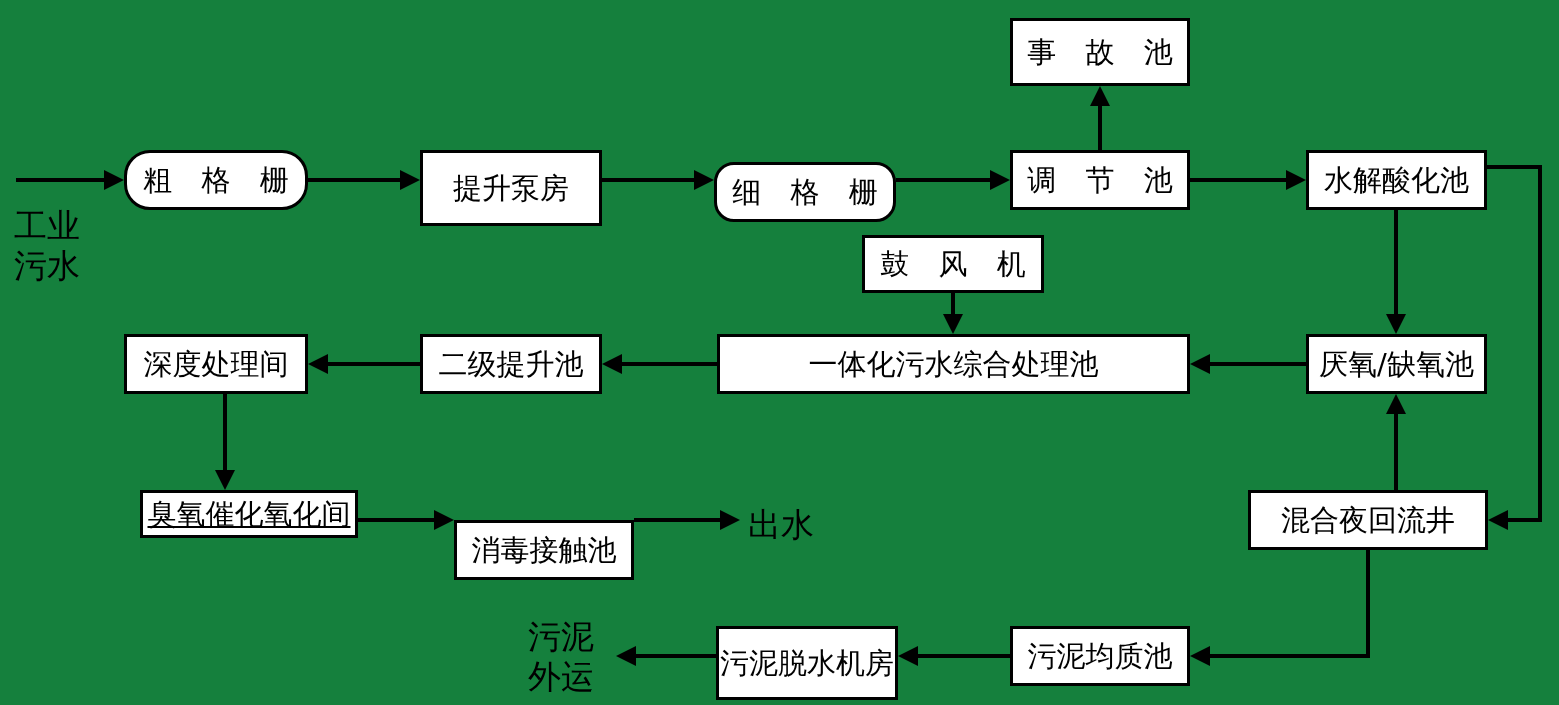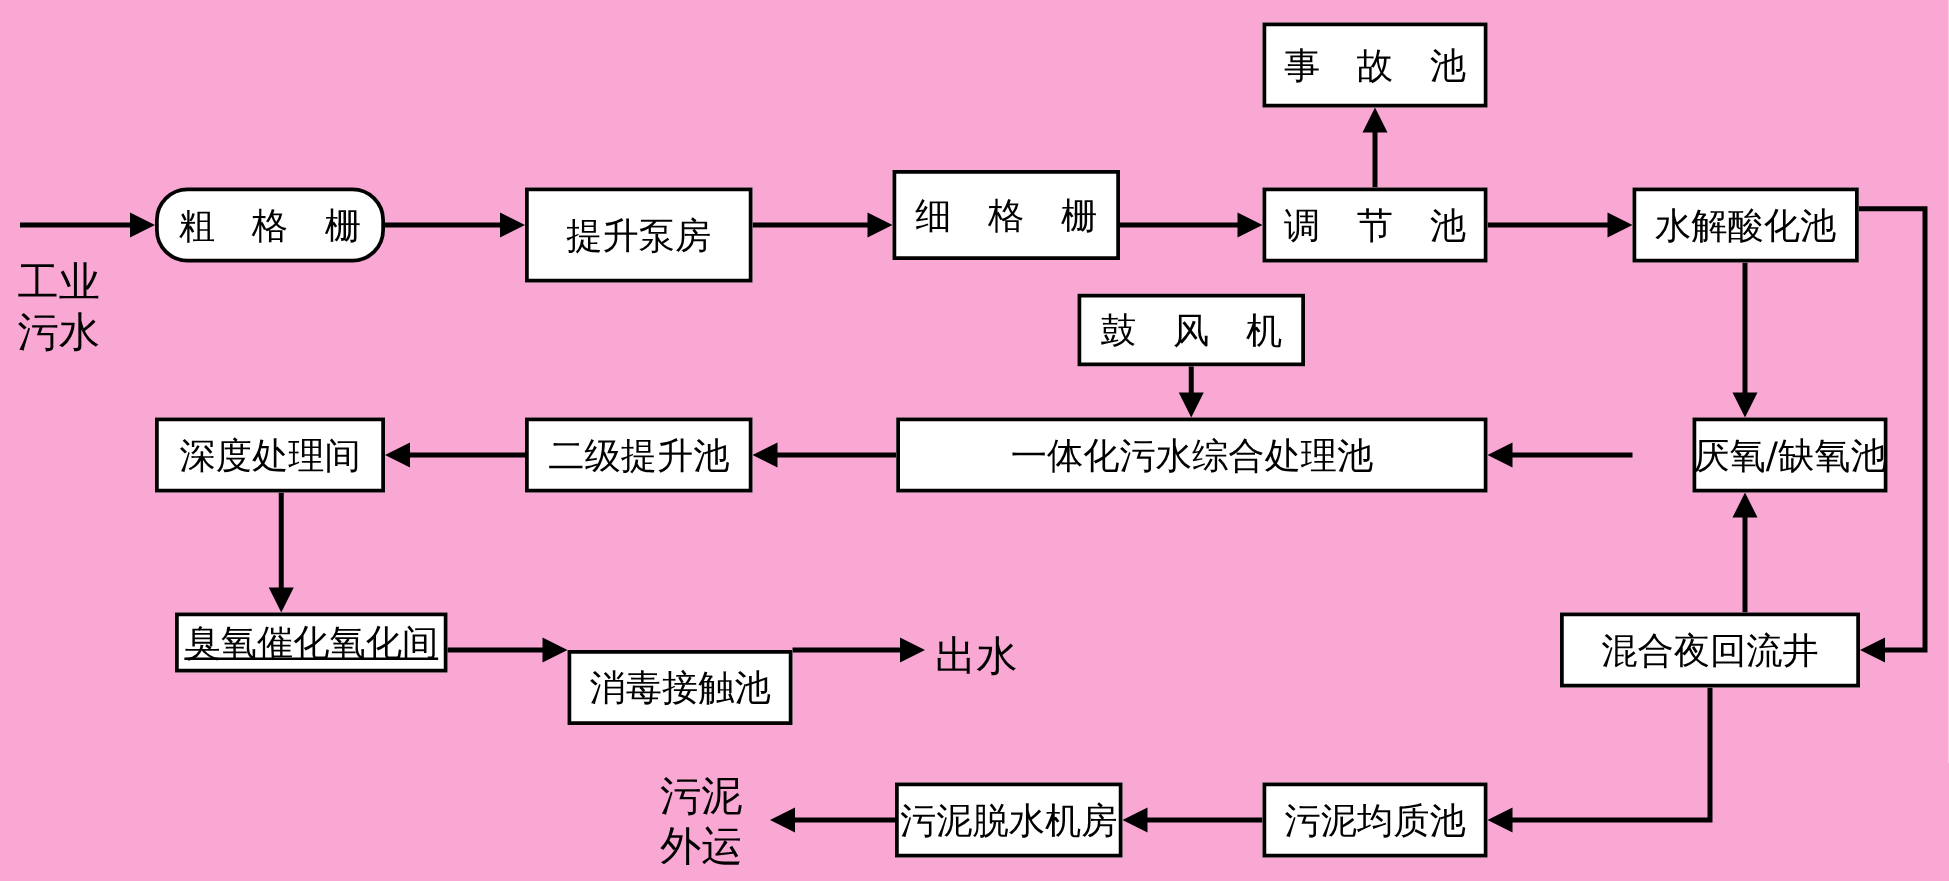--- a/index.html
+++ b/index.html
@@ -4,21 +4,21 @@
 <style>
   html, body {
     margin: 0;
     padding: 0;
     background: #ffffff;
   }
   #canvas {
     position: relative;
     width: 1559px;
     height: 705px;
-    background: #f9a8d4;
+    background: #15803d;
     font-family: "DejaVu Sans", "Liberation Sans", sans-serif;
     overflow: hidden;
   }
   .node {
     position: absolute;
     box-sizing: border-box;
     border: 3px solid #000000;
     background: #ffffff;
     color: #000000;
     display: flex;
@@ -158,21 +158,21 @@
   </div>
 
   <div class="node tracked" style="left:124px;top:150px;width:184px;height:60px;border-radius:26px;">
     <span>粗 格 栅</span>
   </div>
 
   <div class="node" style="left:420px;top:150px;width:182px;height:76px;">
     <span>提升泵房</span>
   </div>
 
-  <div class="node tracked" style="left:714px;top:136px;width:182px;height:72px;">
+  <div class="node tracked" style="left:714px;top:162px;width:182px;height:60px;border-radius:20px;">
     <span>细 格 栅</span>
   </div>
 
   <div class="node tracked" style="left:1010px;top:150px;width:180px;height:60px;">
     <span>调 节 池</span>
   </div>
 
   <div class="node" style="left:1306px;top:150px;width:181px;height:60px;">
     <span>水解酸化池</span>
   </div>
@@ -186,37 +186,37 @@
   </div>
 
   <div class="node" style="left:420px;top:334px;width:182px;height:60px;">
     <span>二级提升池</span>
   </div>
 
   <div class="node" style="left:717px;top:334px;width:473px;height:60px;">
     <span>一体化污水综合处理池</span>
   </div>
 
-  <div class="node" style="left:1306px;top:334px;width:156px;height:60px;margin-left:48px;">
+  <div class="node" style="left:1306px;top:334px;width:181px;height:60px;">
     <span>厌氧/缺氧池</span>
   </div>
 
   <div class="node" style="left:140px;top:490px;width:218px;height:48px;text-decoration:underline;">
     <span>臭氧催化氧化间</span>
   </div>
 
   <div class="node" style="left:454px;top:490px;width:180px;height:60px;margin-top:30px;">
     <span>消毒接触池</span>
   </div>
 
   <div class="node" style="left:1248px;top:490px;width:240px;height:60px;">
     <span>混合夜回流井</span>
   </div>
 
-  <div class="node" style="left:716px;top:626px;width:182px;height:60px;">
+  <div class="node" style="left:716px;top:626px;width:182px;height:74px;">
     <span>污泥脱水机房</span>
   </div>
 
   <div class="node" style="left:1010px;top:626px;width:180px;height:60px;">
     <span>污泥均质池</span>
   </div>
 
   <div class="freetext" style="left:14px;top:206px;">工业
 污水</div>
 

